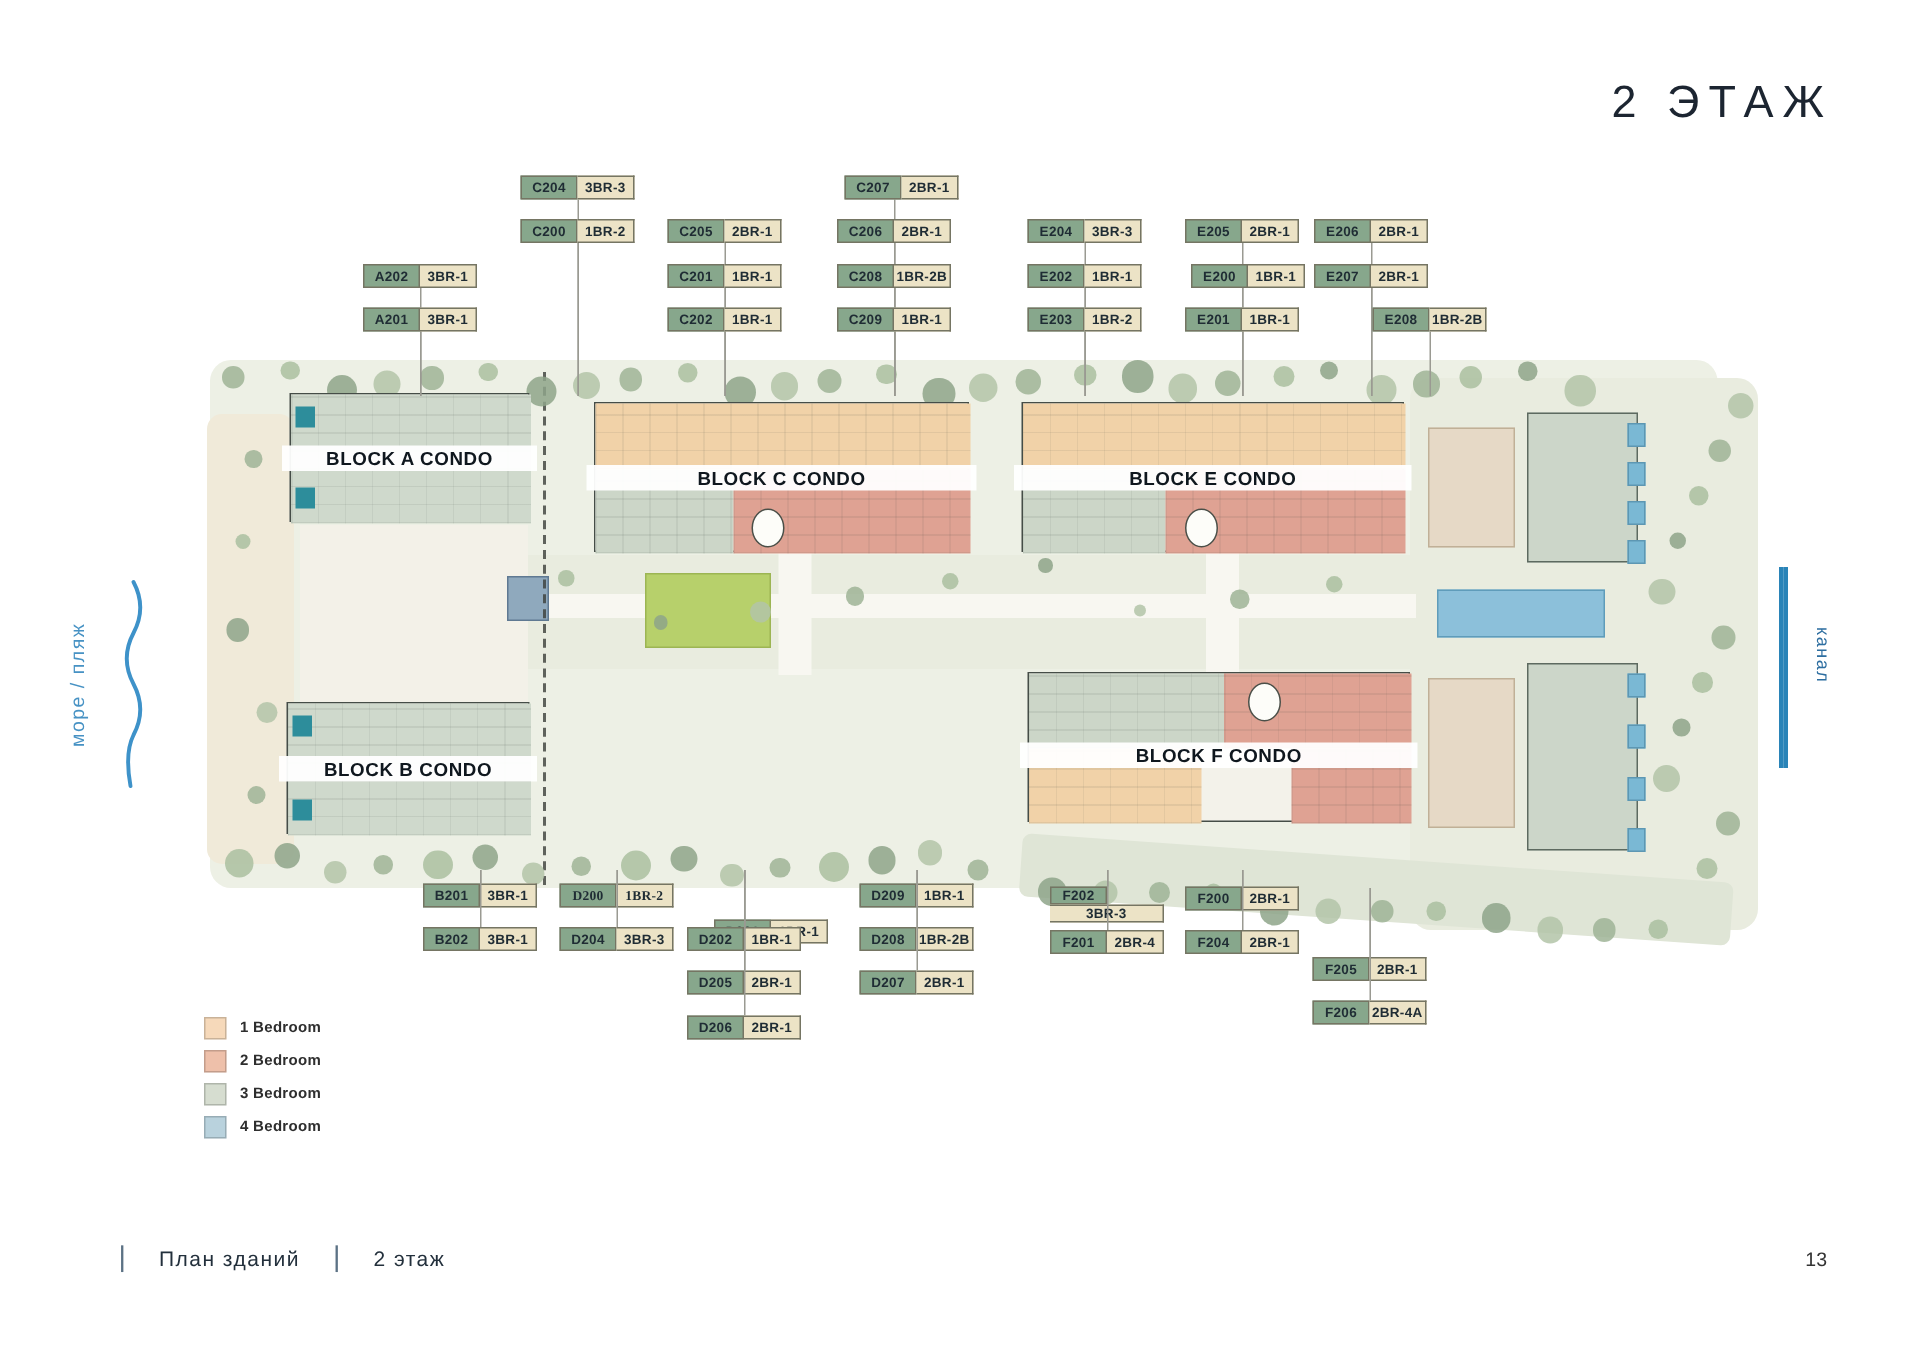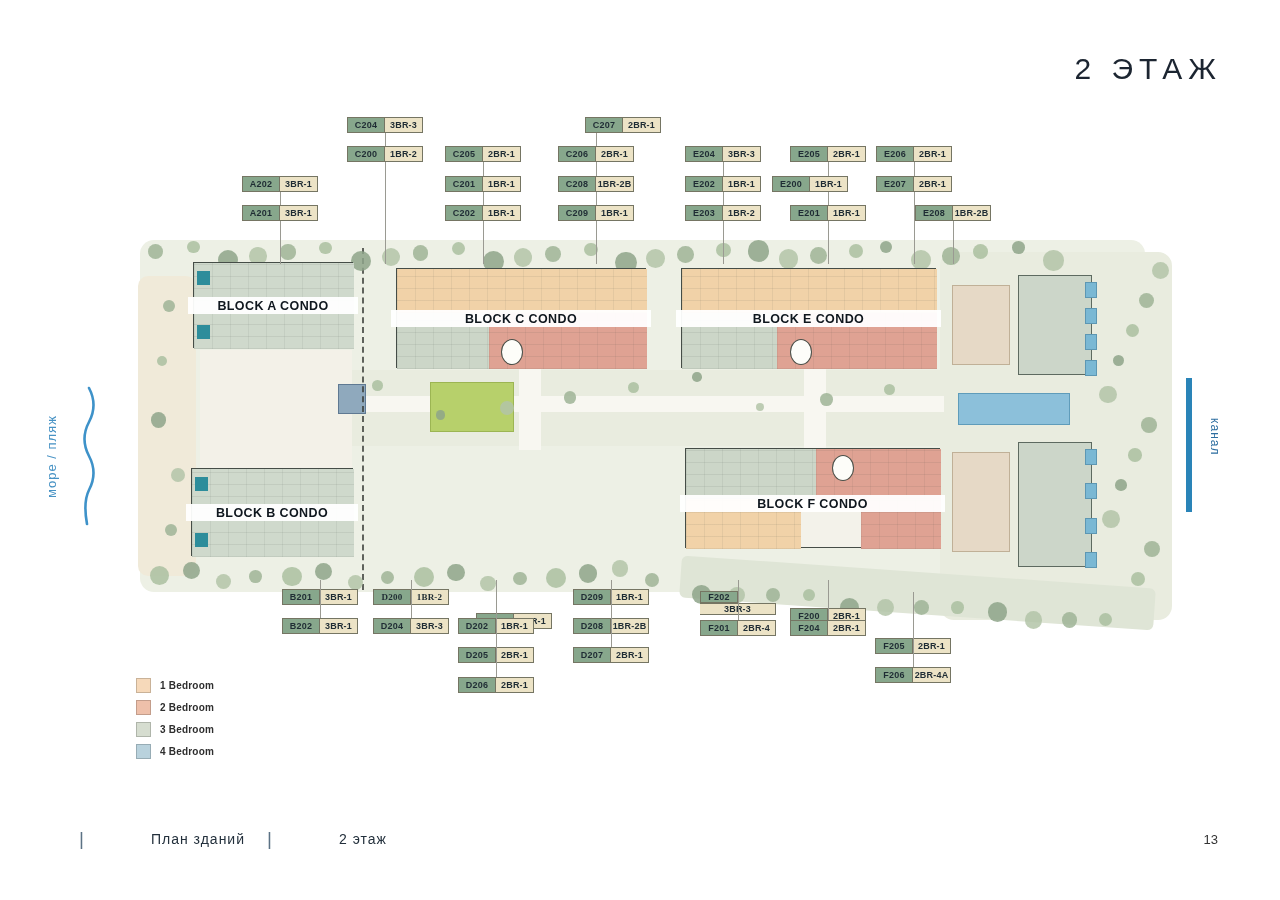--- a/index.html
+++ b/index.html
@@ -68,21 +68,21 @@
   }
   
   .legend { position:absolute; left:136px; top:678px; }
   .legend-row { display:flex; align-items:center; margin-bottom:7px; }
   .legend-swatch { width:15px; height:15px; border:1px solid rgba(0,0,0,.18); margin-right:9px; }
   .legend-label { font-size:10px; font-weight:700; color:#2e2e2e; letter-spacing:.2px; }
   
   .footer { position:absolute; left:57px; top:828px; display:flex; align-items:center; }
   .brand { font-size:18px; letter-spacing:3.5px; color:#262f3a; font-weight:400; }
   .f-sep { font-size:19px; color:#5c7285; font-weight:300; margin:0 22px; }
-  .f-item { font-size:14px; color:#23303c; letter-spacing:1px;margin-left:45px; }
+  .f-item { font-size:14px; color:#23303c; letter-spacing:1px; }
   .page-num { position:absolute; right:62px; top:832px; font-size:13px; color:#333; }
 </style>
 </head>
 <body>
 
 <div class="page">
 
   <div class="title">2 ЭТАЖ</div>
 
   <div class="abs" id="plan-layer" style="left:0;top:0;width:1280px;height:900px;">
@@ -267,21 +267,21 @@
       <div class="callout" style="left: 445px; top: 176px;">
         <div class="cell unit">C201</div>
         <div class="cell type">1BR-1</div>
       </div>
       <div class="leader" style="left: 483px; top: 221px; height: 43px;"></div>
       <div class="callout" style="left: 445px; top: 205px; align-items: center;">
         <div class="cell unit">C202</div>
         <div class="cell type">1BR-1</div>
       </div>
       <div class="leader" style="left: 596px; top: 133px; height: 131px;"></div>
-      <div class="callout" style="left: 585px; top: 117px;">
+      <div class="callout" style="left: 563px; top: 117px;">
         <div class="cell unit">C207</div>
         <div class="cell type">2BR-1</div>
       </div>
       <div class="leader" style="left: 596px; top: 162px; height: 102px;"></div>
       <div class="callout" style="left: 558px; top: 146px;">
         <div class="cell unit">C206</div>
         <div class="cell type">2BR-1</div>
       </div>
       <div class="leader" style="left: 596px; top: 192px; height: 72px;"></div>
       <div class="callout" style="left: 558px; top: 176px;">
@@ -307,21 +307,21 @@
       <div class="callout" style="left: 685px; top: 205px;">
         <div class="cell unit">E203</div>
         <div class="cell type">1BR-2</div>
       </div>
       <div class="leader" style="left: 828px; top: 162px; height: 102px;"></div>
       <div class="callout" style="left: 790px; top: 146px;">
         <div class="cell unit">E205</div>
         <div class="cell type">2BR-1</div>
       </div>
       <div class="leader" style="left: 828px; top: 192px; height: 72px;"></div>
-      <div class="callout" style="left: 772px; top: 176px;">
+      <div class="callout" style="left: 794px; top: 176px;">
         <div class="cell unit">E200</div>
         <div class="cell type">1BR-1</div>
       </div>
       <div class="leader" style="left: 828px; top: 221px; height: 43px;"></div>
       <div class="callout" style="left: 790px; top: 205px;">
         <div class="cell unit">E201</div>
         <div class="cell type">1BR-1</div>
       </div>
       <div class="leader" style="left: 914px; top: 162px; height: 102px;"></div>
       <div class="callout" style="left: 876px; top: 146px;">
@@ -397,21 +397,21 @@
       <div class="callout" style="left: 700px; top: 591px; flex-direction: column;">
         <div class="cell unit">F202</div>
         <div class="cell type">3BR-3</div>
       </div>
       <div class="leader" style="left: 738px; top: 580px; height: 40px;"></div>
       <div class="callout" style="left: 700px; top: 620px;">
         <div class="cell unit">F201</div>
         <div class="cell type">2BR-4</div>
       </div>
       <div class="leader" style="left: 828px; top: 580px; height: 11px;"></div>
-      <div class="callout" style="left: 790px; top: 591px; margin-top: 17px;">
+      <div class="callout" style="left: 790px; top: 591px;">
         <div class="cell unit">F200</div>
         <div class="cell type">2BR-1</div>
       </div>
       <div class="leader" style="left: 828px; top: 580px; height: 40px;"></div>
       <div class="callout" style="left: 790px; top: 620px;">
         <div class="cell unit">F204</div>
         <div class="cell type">2BR-1</div>
       </div>
       <div class="leader" style="left: 913px; top: 592px; height: 46px;"></div>
       <div class="callout" style="left: 875px; top: 638px;">

